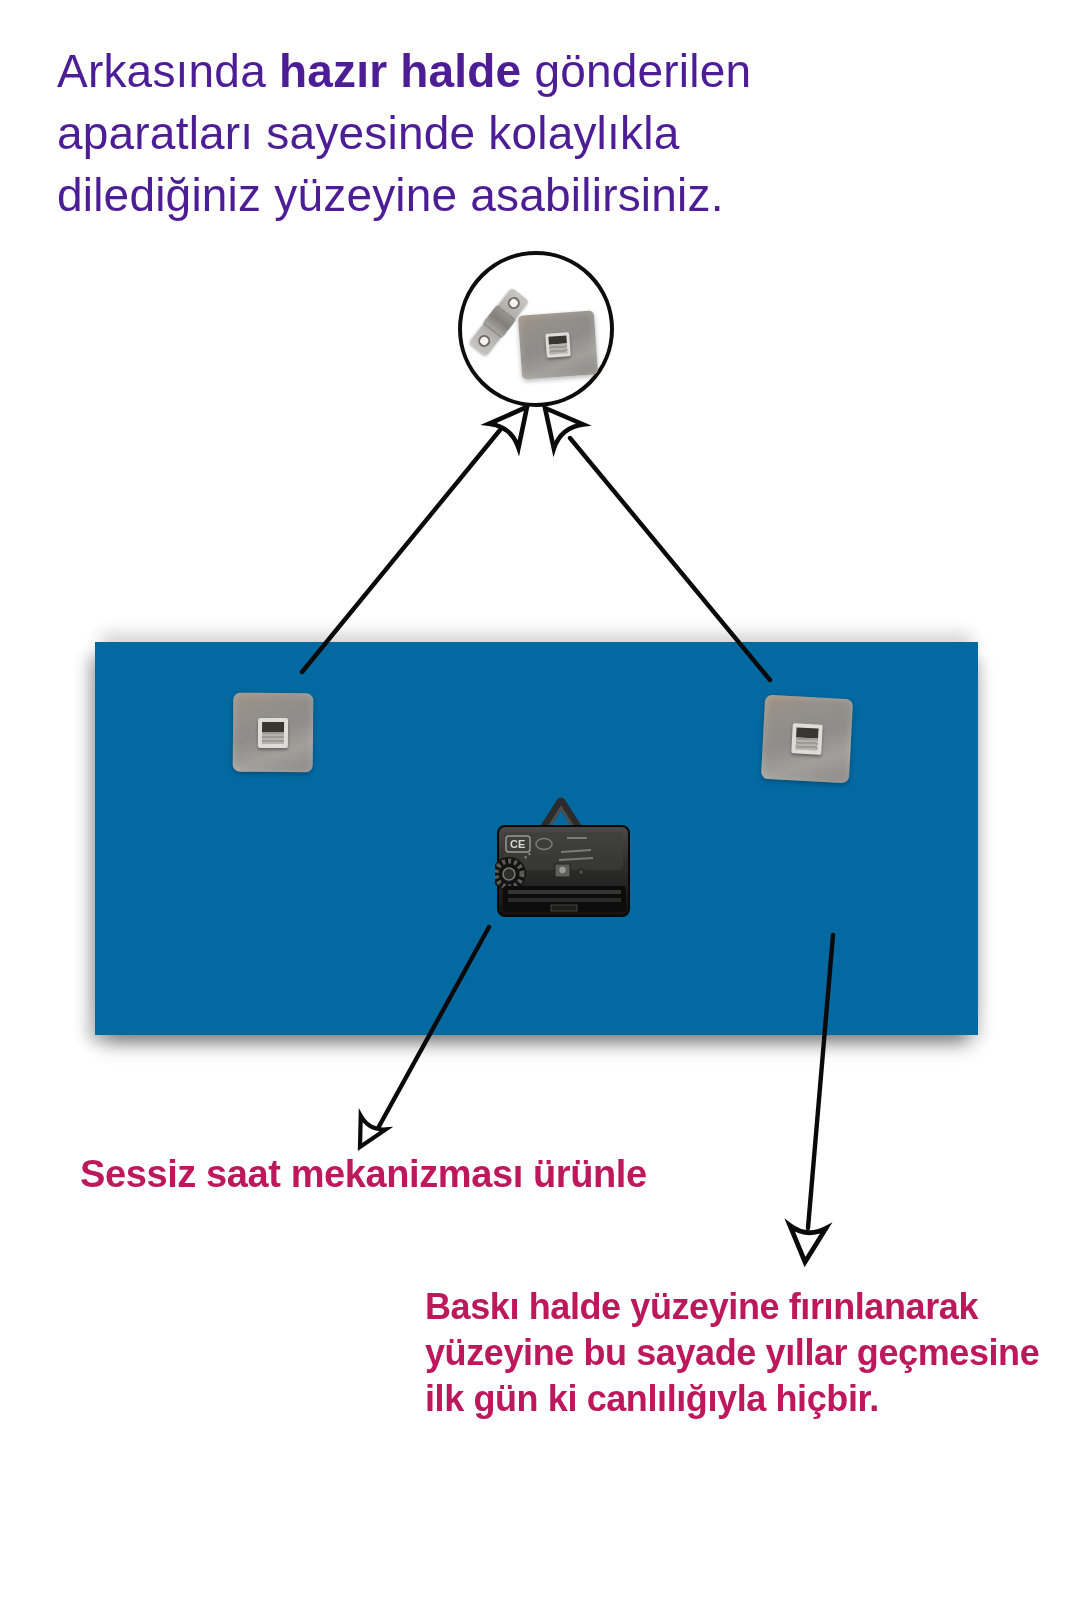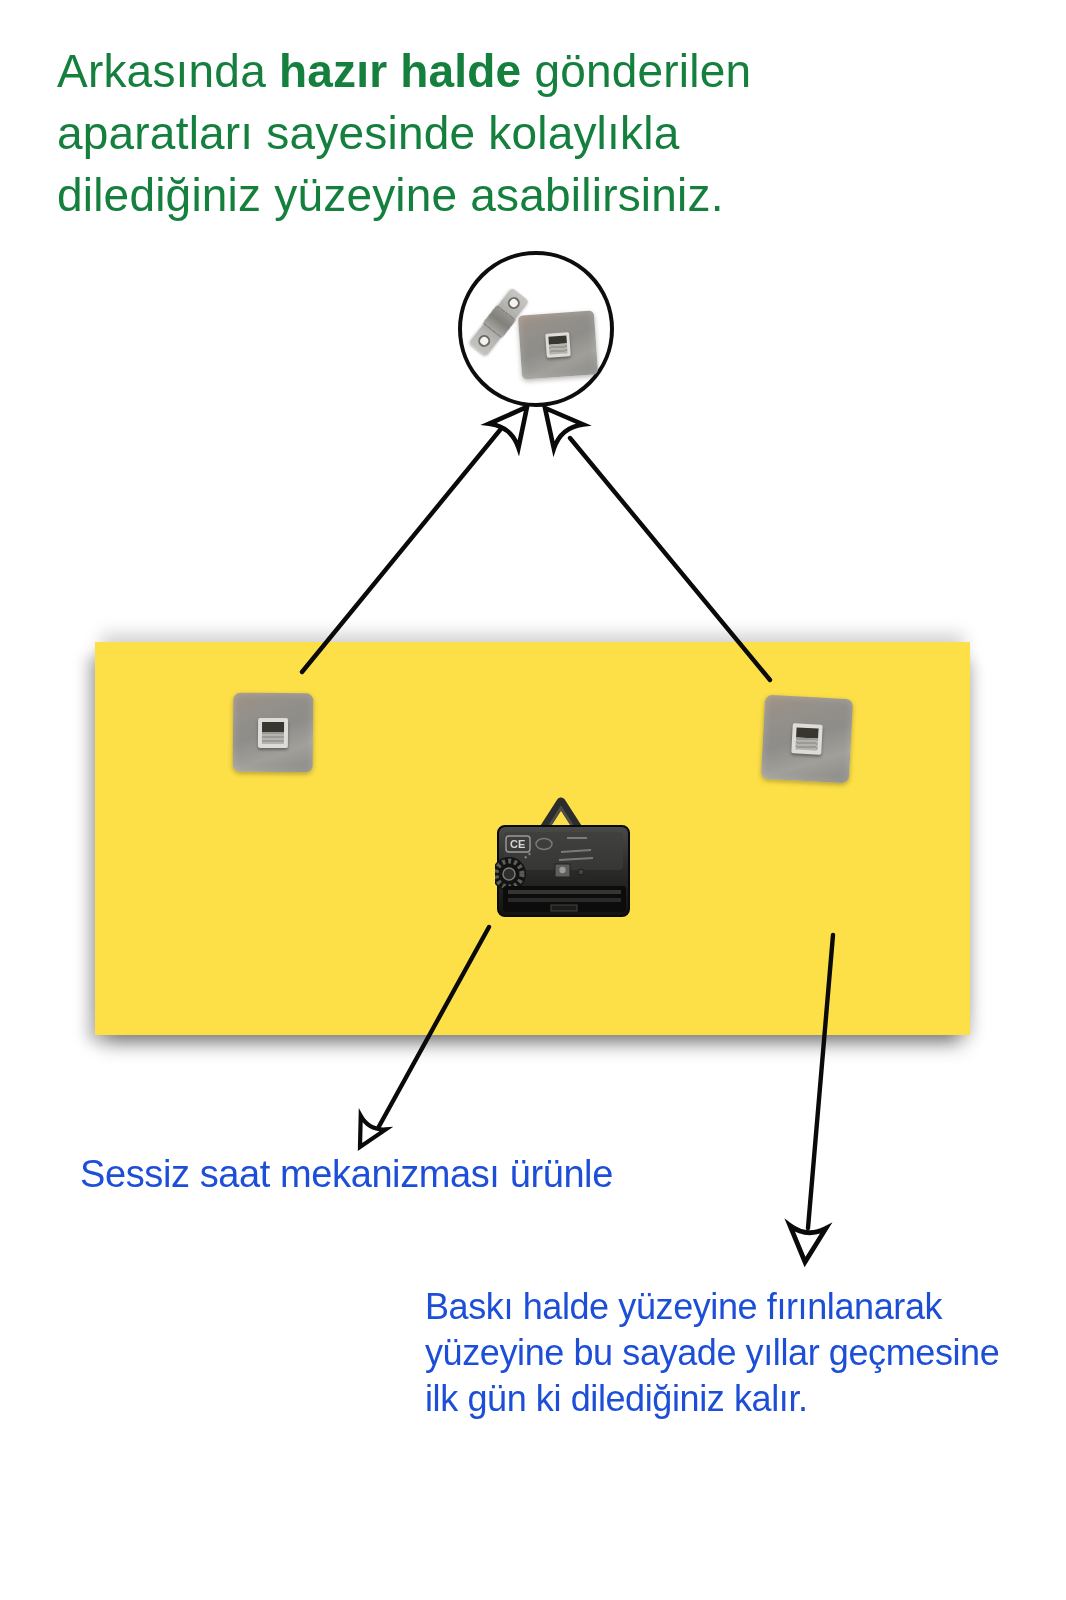--- a/index.html
+++ b/index.html
@@ -9,21 +9,21 @@
     font-family:"Liberation Sans", sans-serif;
     overflow:hidden;
   }
   .stage { position:relative; width:1066px; height:1600px; background:#ffffff; }
   .abs { position:absolute; }
 
   
   .title-block {
     left:57px; top:40px; width:860px;
     font-size:46px; line-height:62px;
-    color:#15803d; letter-spacing:0.2px;
+    color:#4c1d95; letter-spacing:0.2px;
   }
   .title-line { white-space:nowrap; }
   .title-line b { font-weight:700; }
   .title-line.bold-line { font-weight:700; }
 
   
   .hw-circle {
     left:458px; top:251px; width:156px; height:156px;
     border:4px solid #0d0d0d; border-radius:50%;
     background:#ffffff; box-sizing:border-box; z-index:5;
@@ -63,37 +63,38 @@
   .hook.small .slot-top { height:8px; left:3px; right:3px; top:3px; }
   .hook .slot-bottom {
     position:absolute; left:4px; right:4px; top:14px; bottom:4px;
     background:repeating-linear-gradient(0deg,#b5b3ad 0 2px,#9c9a94 2px 4px);
   }
   .hook.small .slot-bottom { left:3px; right:3px; top:11px; bottom:3px; }
 
   
   .panel {
     left:95px; top:642px; width:875px; height:393px;
-    background:#fde047; z-index:1;
+    background:#0369a1; z-index:1;
     box-shadow:
       0 16px 18px -6px rgba(0,0,0,0.30),
       -12px 10px 14px -4px rgba(0,0,0,0.22),
       12px 10px 14px -8px rgba(0,0,0,0.12),
       0 -14px 16px -6px rgba(0,0,0,0.18);
+    padding-left: 8px;
   }
   .plate.left-plate { left:138px; top:51px; width:80px; height:79px; transform:rotate(0.5deg); }
   .plate.right-plate { left:668px; top:55px; width:88px; height:84px; transform:rotate(3deg); }
   .mechanism { left:400px; top:150px; width:140px; height:132px; }
 
   
   .arrows { left:0; top:0; width:1066px; height:1600px; z-index:4; pointer-events:none; }
 
   
   .note {
-    font-weight:400; color:#1d4ed8; letter-spacing:-0.4px;
+    font-weight:700; color:#be185d; letter-spacing:-0.4px;
   }
   .mech-note { left:80px; top:1150px; font-size:38px; line-height:49px; }
   .print-note { left:425px; top:1284px; font-size:36px; line-height:46px; }
 </style>
 </head>
 <body>
 
 <div class="stage">
 
   <div class="abs title-block">
@@ -191,16 +192,16 @@
     </svg>
   </div>
 
   <div class="abs note mech-note">
     <div>Sessiz saat mekanizması ürünle</div>
   </div>
 
   <div class="abs note print-note">
     <div>Baskı halde yüzeyine fırınlanarak</div>
     <div>yüzeyine bu sayade yıllar geçmesine</div>
-    <div>ilk gün ki dilediğiniz kalır.</div>
+    <div>ilk gün ki canlılığıyla hiçbir.</div>
   </div>
 
 </div>
 
 </body></html>

